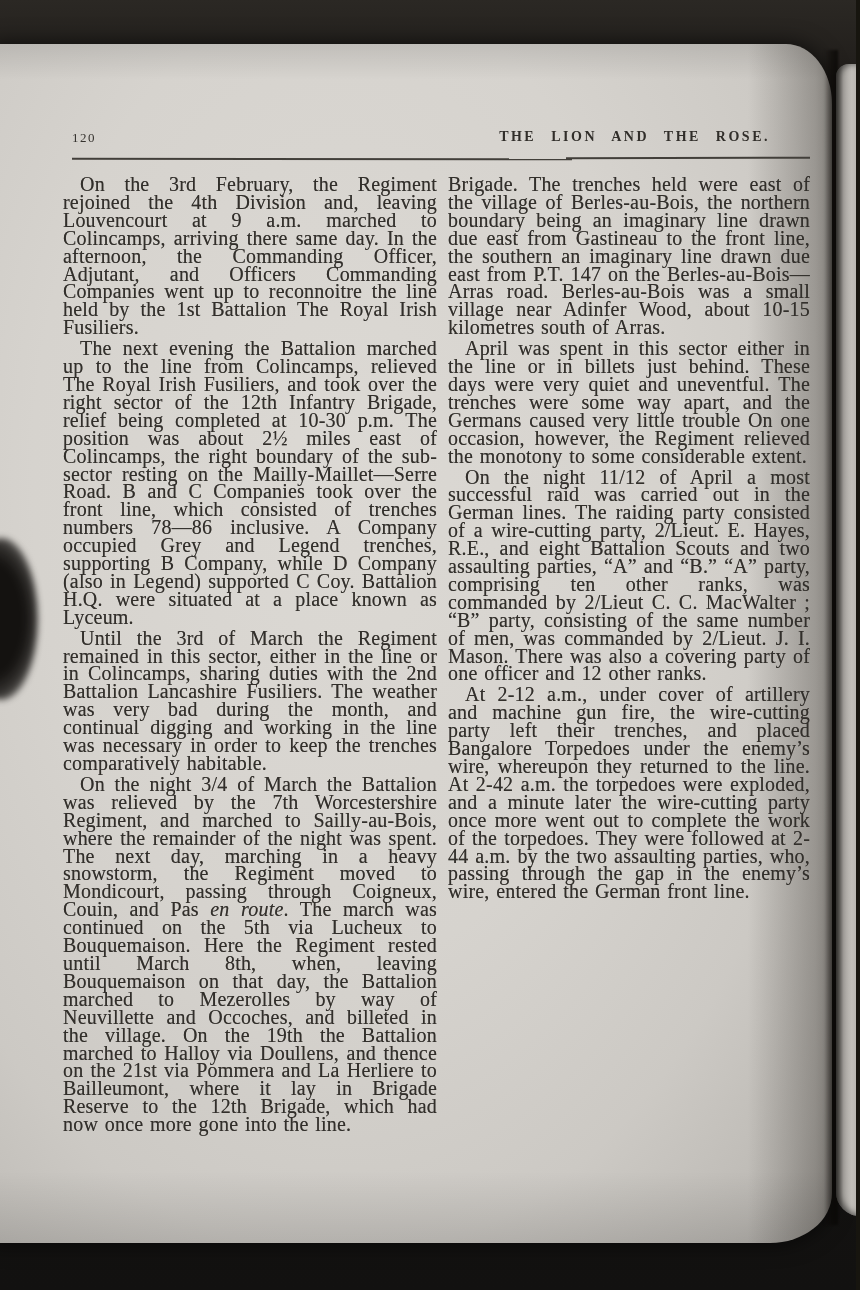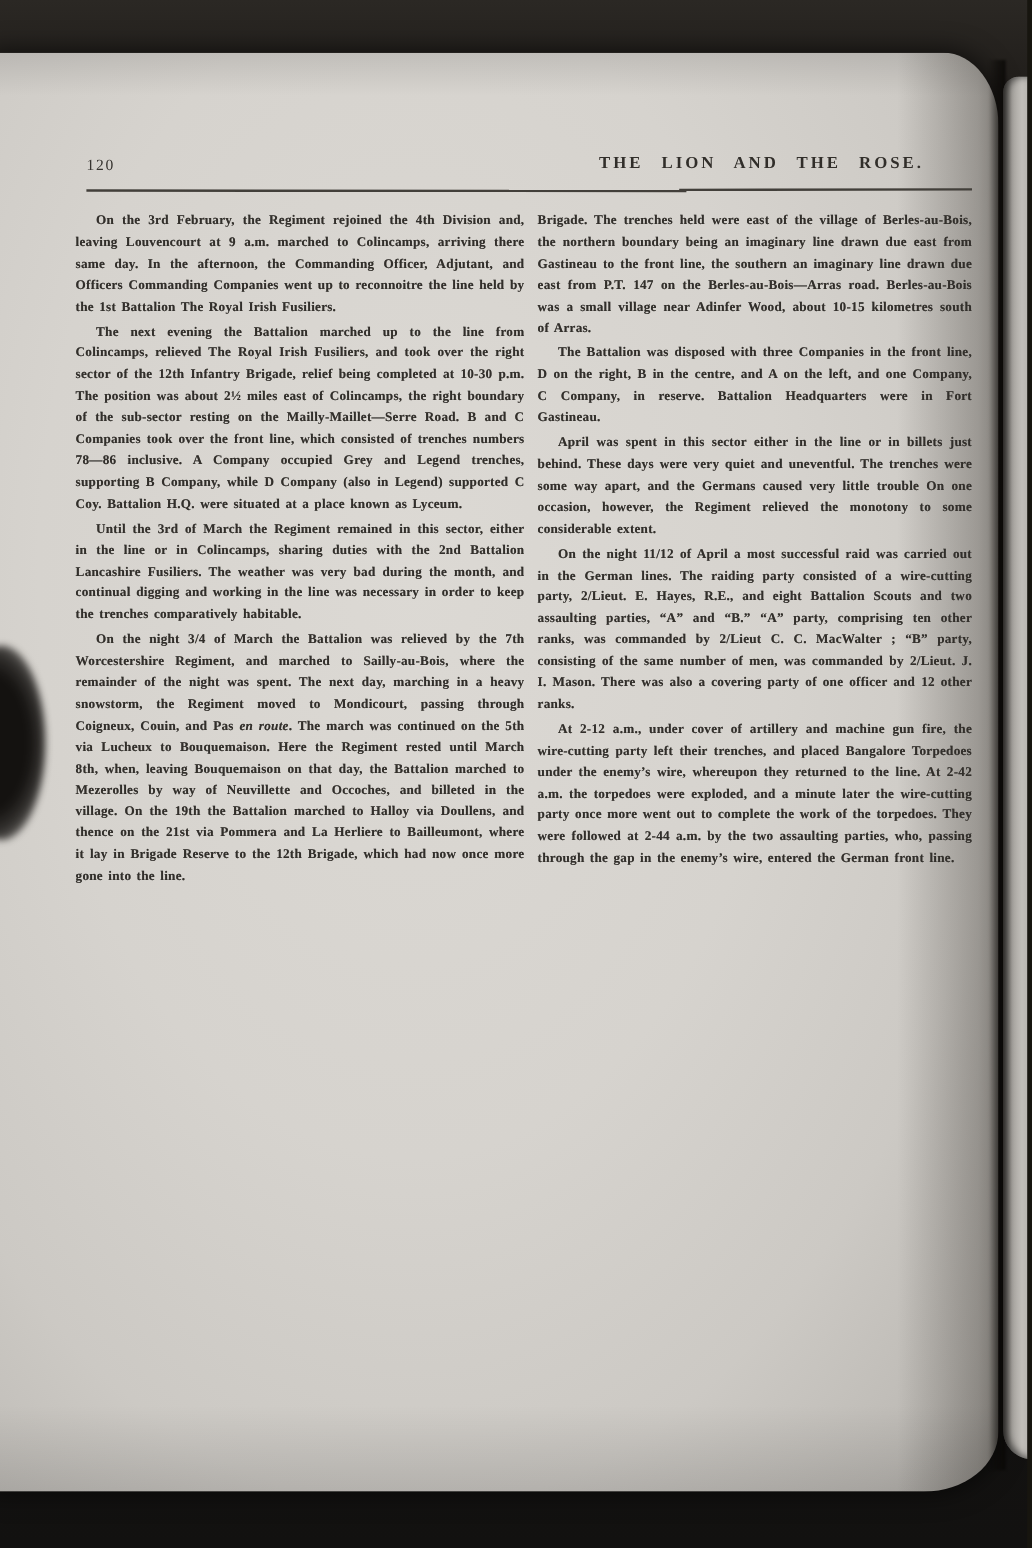--- a/index.html
+++ b/index.html
@@ -59,26 +59,25 @@
   .rule.seg2{left:576px;top:113px;width:244px;transform:rotate(-0.1deg);}
   .columns{
     position:absolute;left:73px;top:132px;width:747px;
     display:flex;gap:11px;
   }
   .col{color:#322f2b;}
   .col.left{width:374px;}
   .col.right{width:362px;}
   .col p{
     margin:0 0 3px 0;
-    font-size:11px;line-height:17.9px;
+    font-size:20px;line-height:17.9px;
     letter-spacing:0.2px;word-spacing:1.5px;
     text-align:justify;text-indent:17px;
     hyphens:auto;-webkit-hyphens:auto;
     text-shadow:0 0 0.5px rgba(50,47,43,0.55);
-    font-weight:bold;
   }
   .col p.no-indent{text-indent:0;}
   .col p i{letter-spacing:0.2px;}
 </style>
 </head>
 <body>
 
 <div class="photo">
 
   <div class="page">
@@ -94,21 +93,20 @@
 
       <div class="col left">
         <p>On the 3rd February, the Regiment rejoined the 4th Division and, leaving Louvencourt at 9 a.m. marched to Colincamps, arriving there same day. In the afternoon, the Commanding Officer, Adjutant, and Officers Commanding Companies went up to reconnoitre the line held by the 1st Battalion The Royal Irish Fusiliers.</p>
         <p>The next evening the Battalion marched up to the line from Colincamps, relieved The Royal Irish Fusiliers, and took over the right sector of the 12th Infantry Brigade, relief being completed at 10-30 p.m. The position was about 2½ miles east of Colincamps, the right boundary of the sub-sector resting on the Mailly-Maillet—Serre Road. B and C Companies took over the front line, which consisted of trenches numbers 78—86 inclusive. A Company occupied Grey and Legend trenches, supporting B Company, while D Company (also in Legend) supported C Coy. Battalion H.Q. were situated at a place known as Lyceum.</p>
         <p>Until the 3rd of March the Regiment remained in this sector, either in the line or in Colincamps, sharing duties with the 2nd Battalion Lancashire Fusiliers. The weather was very bad during the month, and continual digging and working in the line was necessary in order to keep the trenches comparatively habitable.</p>
         <p><span>On the night 3/4 of March the Battalion was relieved by the 7th Worcestershire Regiment, and marched to Sailly-au-Bois, where the remainder of the night was spent. The next day, marching in a heavy snowstorm, the Regiment moved to Mondicourt, passing through Coigneux, Couin, and Pas </span><i>en route</i><span>. The march was continued on the 5th via Lucheux to Bouquemaison. Here the Regiment rested until March 8th, when, leaving Bouquemaison on that day, the Battalion marched to Mezerolles by way of Neuvillette and Occoches, and billeted in the village. On the 19th the Battalion marched to Halloy via Doullens, and thence on the 21st via Pommera and La Herliere to Bailleumont, where it lay in Brigade Reserve to the 12th Brigade, which had now once more gone into the line.</span></p>
       </div>
 
       <div class="col right">
         <p class="no-indent">Brigade. The trenches held were east of the village of Berles-au-Bois, the northern boundary being an imaginary line drawn due east from Gastineau to the front line, the southern an imaginary line drawn due east from P.T. 147 on the Berles-au-Bois—Arras road. Berles-au-Bois was a small village near Adinfer Wood, about 10-15 kilometres south of Arras.</p>
-        <p>The Battalion was disposed with three Companies in the front line, D on the right, B in the centre, and A on the left, and one Company, C Company, in reserve. Battalion Headquarters were in Fort Gastineau.</p>
         <p>April was spent in this sector either in the line or in billets just behind. These days were very quiet and uneventful. The trenches were some way apart, and the Germans caused very little trouble On one occasion, however, the Regiment relieved the monotony to some considerable extent.</p>
         <p>On the night 11/12 of April a most successful raid was carried out in the German lines. The raiding party consisted of a wire-cutting party, 2/Lieut. E. Hayes, R.E., and eight Battalion Scouts and two assaulting parties, “A” and “B.” “A” party, comprising ten other ranks, was commanded by 2/Lieut C. C. MacWalter ; “B” party, consisting of the same number of men, was commanded by 2/Lieut. J. I. Mason. There was also a covering party of one officer and 12 other ranks.</p>
         <p>At 2-12 a.m., under cover of artillery and machine gun fire, the wire-cutting party left their trenches, and placed Bangalore Torpedoes under the enemy’s wire, whereupon they returned to the line. At 2-42 a.m. the torpedoes were exploded, and a minute later the wire-cutting party once more went out to complete the work of the torpedoes. They were followed at 2-44 a.m. by the two assaulting parties, who, passing through the gap in the enemy’s wire, entered the German front line.</p>
       </div>
 
     </div>
   </div>
 
   <div class="gutter-shadow"></div>
   <div class="facing-page"></div>

